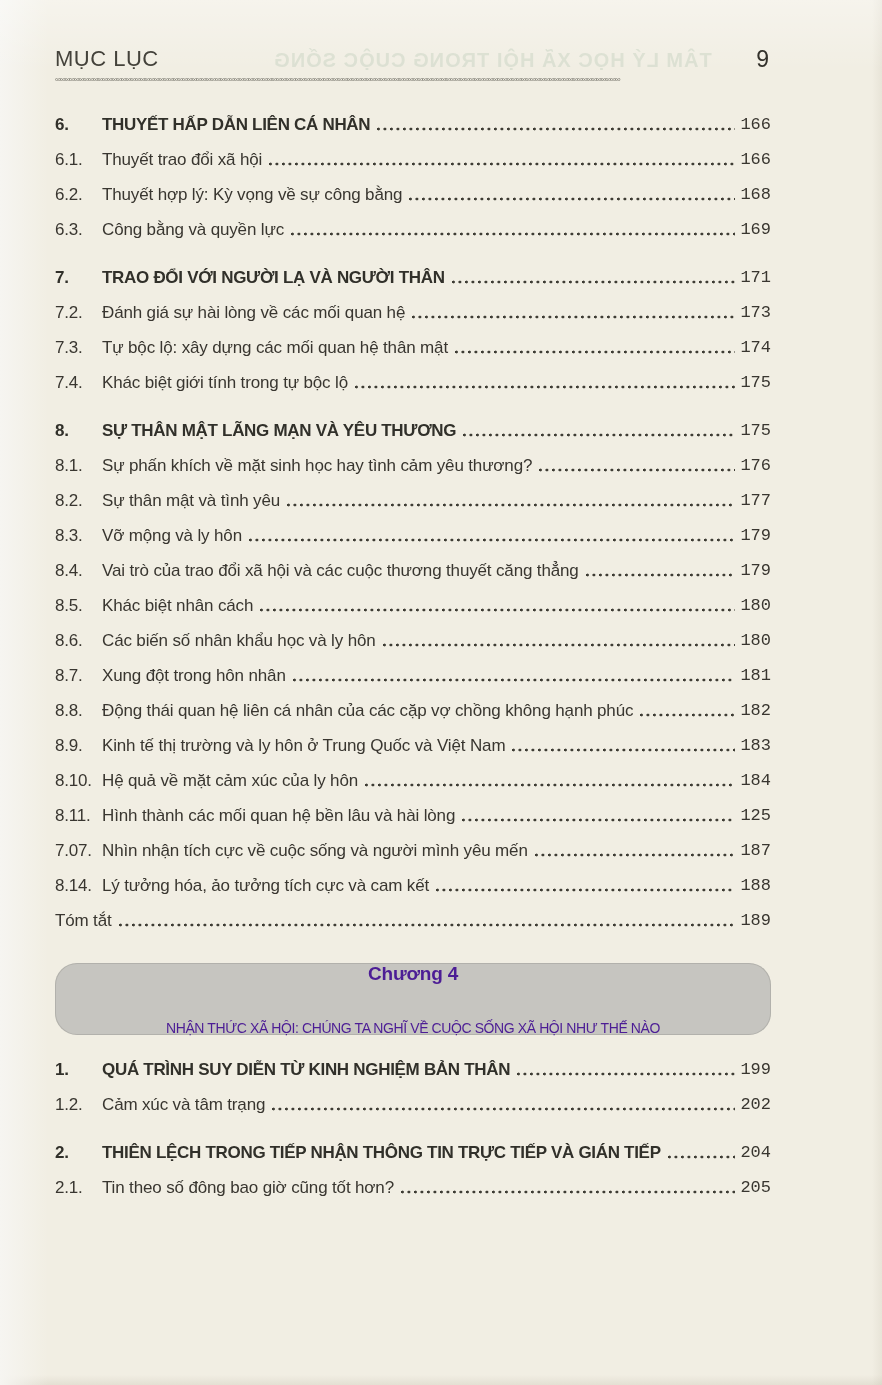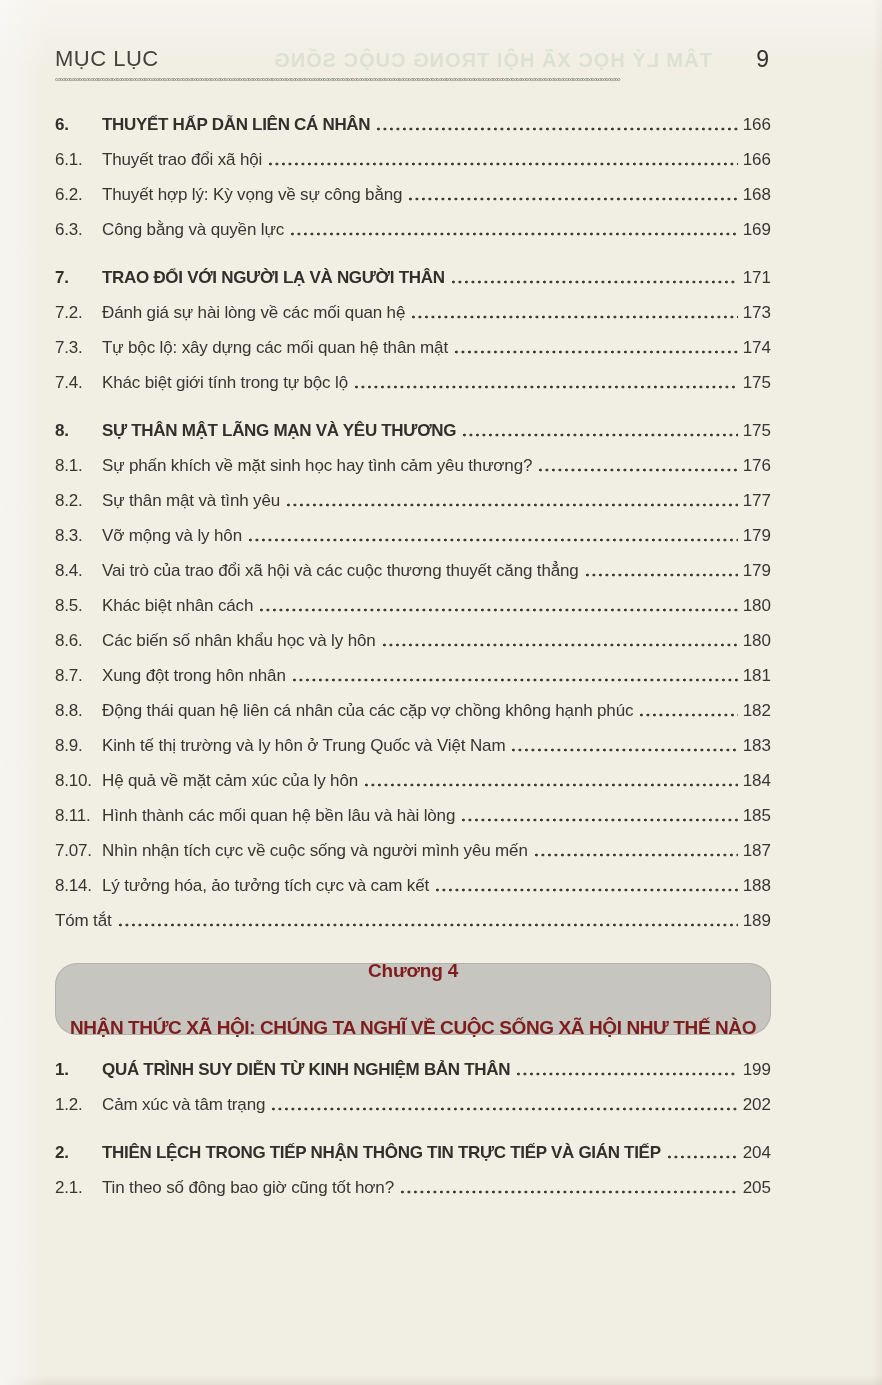--- a/index.html
+++ b/index.html
@@ -37,32 +37,32 @@
   .toc-list{margin-top:28px;}
   .toc-list-2{margin-top:24px;}
 
   .toc-row{display:flex;align-items:flex-end;margin-top:14px;font-size:17px;line-height:21px;}
   .toc-row.gap-before{margin-top:27px;}
   .toc-row .num{flex:0 0 47px;letter-spacing:-0.2px;}
   .toc-row .title{flex:0 1 auto;white-space:nowrap;letter-spacing:-0.15px;}
   .toc-row .leader{flex:1 1 12px;height:4px;margin:0 5px 4px 7px;
     background-image:radial-gradient(circle at 1.6px 2px, #3e3c34 1.25px, rgba(62,60,52,0) 1.7px);
     background-size:6.5px 4px;background-repeat:repeat-x;background-position:left bottom;}
-  .toc-row .pg{flex:0 0 auto;letter-spacing:0;}
+  .toc-row .pg{flex:0 0 auto;letter-spacing:0;font-family:Liberation Mono, monospace;}
   .toc-row.level-1 .num, .toc-row.level-1 .title{font-weight:bold;letter-spacing:-0.3px;color:#31302a;}
 
   .chapter-banner{
     margin-top:32px;width:716px;height:72px;border-radius:22px;
     background:#c6c5c0;box-shadow:0 0 0 1px rgba(120,118,112,0.25) inset;
     display:flex;flex-direction:column;justify-content:center;align-items:center;
-    color:#7f1d1d;
+    color:#4c1d95;
     gap:30px;
   }
   .banner-kicker{font-weight:bold;font-size:19px;letter-spacing:-0.2px;}
-  .banner-title{font-weight:bold;font-size:19px;letter-spacing:-0.4px;margin-top:5px;white-space:nowrap;}
+  .banner-title{font-weight:normal;font-size:14px;letter-spacing:-0.4px;margin-top:5px;white-space:nowrap;}
 </style>
 </head>
 <body>
 
 <div class="page">
 
   <div class="ghost-header">TÂM LÝ HỌC XÃ HỘI TRONG CUỘC SỐNG</div>
 
   <div class="content">
 
@@ -184,21 +184,21 @@
         <div class="toc-row level-2">
           <span class="num">8.10.</span>
           <span class="title">Hệ quả về mặt cảm xúc của ly hôn</span>
           <span class="leader"></span>
           <span class="pg">184</span>
         </div>
         <div class="toc-row level-2">
           <span class="num">8.11.</span>
           <span class="title">Hình thành các mối quan hệ bền lâu và hài lòng</span>
           <span class="leader"></span>
-          <span class="pg">185</span>
+          <span class="pg">125</span>
         </div>
         <div class="toc-row level-2">
           <span class="num">7.07.</span>
           <span class="title">Nhìn nhận tích cực về cuộc sống và người mình yêu mến</span>
           <span class="leader"></span>
           <span class="pg">187</span>
         </div>
         <div class="toc-row level-2">
           <span class="num">8.14.</span>
           <span class="title">Lý tưởng hóa, ảo tưởng tích cực và cam kết</span>

